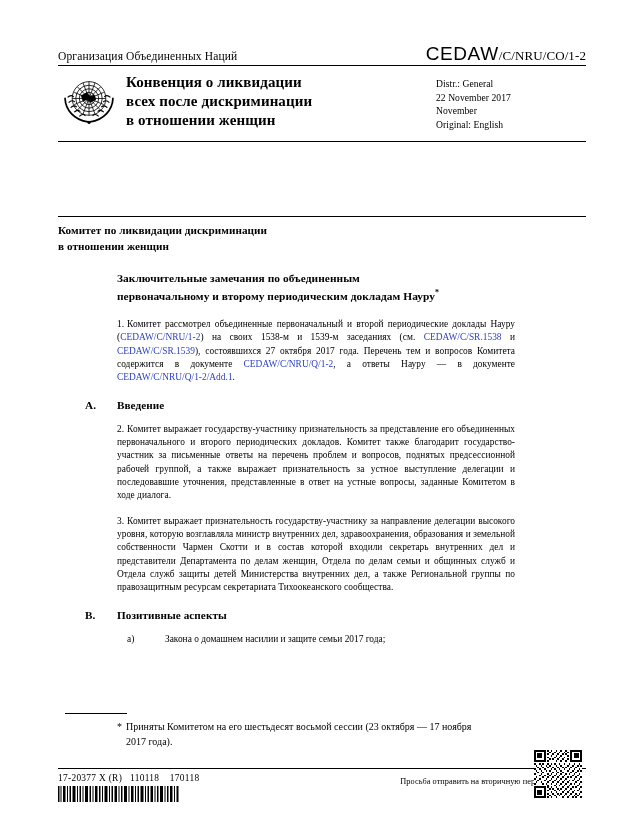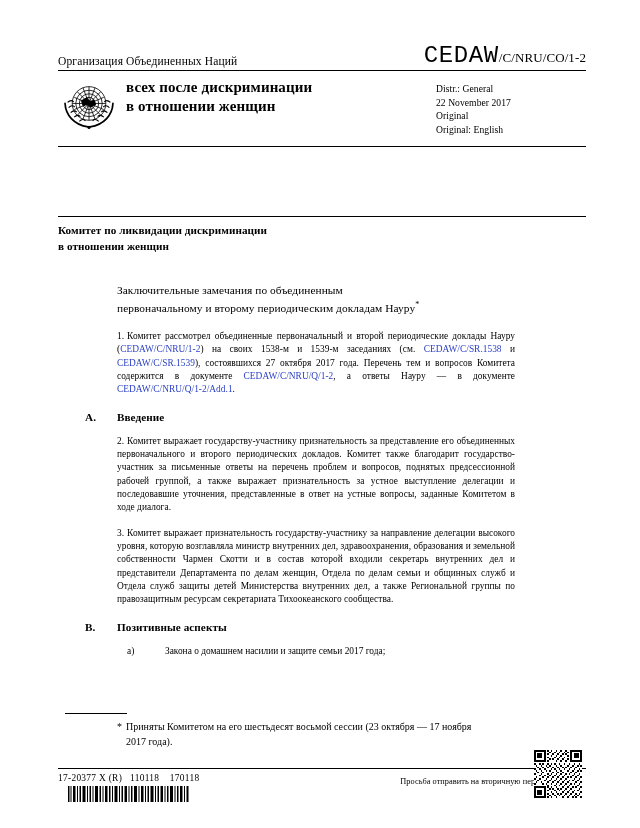--- a/index.html
+++ b/index.html
@@ -39,22 +39,22 @@
     letter-spacing: 0.15px;
     color: #000;
     line-height: 1.1;
   }
   .symbol-block {
     text-align: right;
     white-space: nowrap;
     line-height: 1;
   }
   .symbol-main {
-    font-family: Liberation Mono, monospace;
-    font-size: 24px;
+    font-family: Liberation Sans, sans-serif;
+    font-size: 19px;
     letter-spacing: 0.6px;
   }
   .symbol-sub {
     font-family: "Liberation Serif", "DejaVu Serif", serif;
     font-size: 13px;
     letter-spacing: 0.1px;
   }
   .rule-thin {
     border-top: 1.1px solid #000;
     width: 100%;
@@ -117,26 +117,25 @@
   }
 
   
   .content {
     position: absolute;
     left: 117px;
     top: 270px;
     width: 398px;
   }
   .doc-title {
-    font-weight: normal;
+    font-weight: bold;
     font-size: 11.4px;
     line-height: 1.45;
     letter-spacing: 0.05px;
     margin-bottom: 14px;
-    margin-top: 12px;
   }
   .doc-title .star {
     font-size: 8px;
     vertical-align: super;
   }
 
   p.para {
     margin: 12px 0 9px 0;
     font-size: 9.4px;
     line-height: 1.42;
@@ -218,21 +217,20 @@
     left: 58px;
     top: 772px;
     width: 528px;
     display: flex;
     align-items: flex-start;
     justify-content: space-between;
   }
   .job-block {
     font-size: 9.4px;
     line-height: 1.3;
-    text-align: center;
   }
   .job-no {
     letter-spacing: 0.3px;
     white-space: pre;
   }
   .barcode {
     margin-top: 2px;
     height: 16px;
     width: 122px;
   }
@@ -308,28 +306,29 @@
             <path d="M100 58 C96 54 91 54 88 57"></path>
             <path d="M96 68 C92 64 87 64 84 67"></path>
             <path d="M89 77 C85 73 80 73 77 76"></path>
             <path d="M79 85 C75 81 70 81 67 84"></path>
           </g>
           <circle cx="60" cy="97" r="3" fill="#000"></circle>
         </svg>
       </div>
 
       <div class="conv-title">
+        <div>Конвенция о ликвидации</div>
         <div>всех после дискриминации</div>
         <div>в отношении женщин</div>
       </div>
 
       <div class="distr">
         <div>Distr.: General</div>
         <div>22 November 2017</div>
-        <div>Original</div>
+        <div>November</div>
         <div>Original: English</div>
       </div>
     </div>
 
     <div class="mast-bottom-rule"></div>
   </div>
 
   <div class="committee-rule"></div>
   <div class="committee">
     <div>Комитет по ликвидации дискриминации</div>

